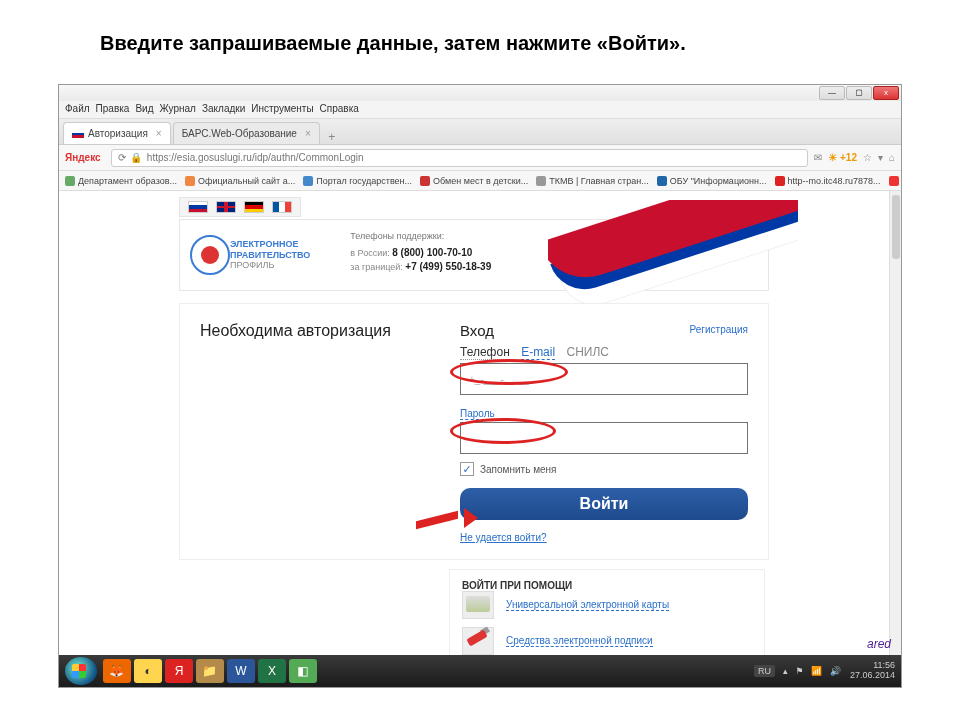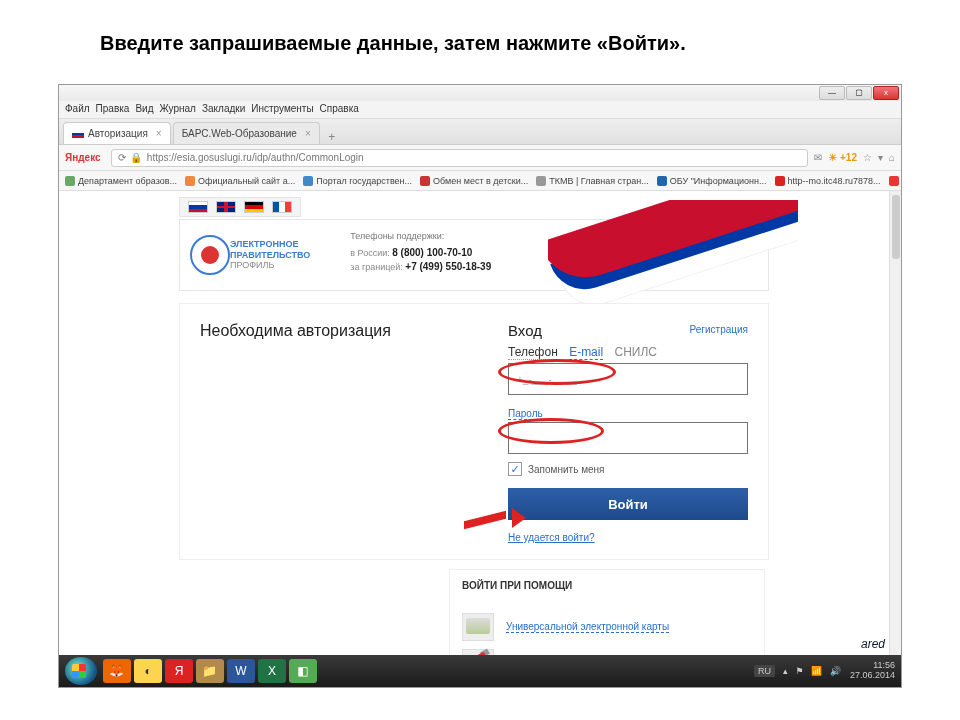--- a/index.html
+++ b/index.html
@@ -53,59 +53,59 @@
   .ribbons{position:absolute; right:-30px; top:-20px; width:250px; height:120px; overflow:hidden;}
   .rib{position:absolute; width:320px; height:50px; border-radius:0 0 0 200px; transform:rotate(-18deg);}
   .rib.r1{background:#c8102e; top:-8px; right:-60px;}
   .rib.r2{background:#0039a6; top:14px; right:-70px; height:36px;}
   .rib.r3{background:#fff; top:30px; right:-80px; height:36px; border:1px solid #eee;}
   
   .card{position:absolute; left:0; top:106px; width:100%; background:#fff; border:1px solid #eee; padding:18px 20px 14px 20px; display:flex; gap:10px;}
   .left-col{width:250px;}
   .left-col h2{font-size:16px; font-weight:normal; color:#222; margin-bottom:10px;}
   .left-col p{font-size:10px; color:#666; line-height:1.5;}
-  .right-col{flex:1; position:relative;margin-left:48px;}
+  .right-col{flex:1; position:relative;}
   .right-col h3{font-size:15px; font-weight:normal; color:#222; margin-bottom:6px;}
   .reglink{position:absolute; right:0; top:2px; font-size:10px; color:#2a6fc9;}
   .login-tabs{font-size:12px; color:#2a6fc9; margin-bottom:4px;}
   .login-tabs span{margin-right:8px; border-bottom:1px dashed #2a6fc9;}
   .login-tabs span.act{color:#333; border-bottom:1px dotted #999;}
   .login-tabs span.plain{color:#888; border:none;}
   .field-wrap{position:relative; margin-bottom:8px;}
   .field{width:100%; height:32px; border:1px solid #737373; background:#fff; font-size:10px; padding:0 8px; color:#aaa;}
   .redcircle{position:absolute; border:3px solid #d22; border-radius:50%/50%; pointer-events:none;}
   .rc1{left:-10px; top:-4px; width:118px; height:26px;}
   .rc2{left:-10px; top:-4px; width:106px; height:26px;}
   .lbl{font-size:10px; color:#2a6fc9; border-bottom:1px dashed #2a6fc9; margin-bottom:2px; display:inline-block;}
   .remember{display:flex; align-items:center; gap:6px; font-size:10px; color:#555; margin:6px 0 12px 0;}
   .chk{width:14px;height:14px;border:1px solid #999;background:#fff;display:flex;align-items:center;justify-content:center;color:#2a6fc9;font-size:11px;}
-  .loginbtn{width:100%; height:32px; background:linear-gradient(#2d5fa8,#1e4a8c); color:#fff; border:none; font-size:13px; font-weight:bold; border-radius:0; position:relative;}
+  .loginbtn{width:100%; height:32px; background:linear-gradient(#2d5fa8,#1e4a8c); color:#fff; border:none; font-size:16px; font-weight:bold; border-radius:10px; position:relative;}
   .redarrow{position:absolute; left:-44px; bottom:-8px; width:56px; height:18px;}
   .redarrow::before{content:""; position:absolute; left:0; top:6px; width:42px; height:8px; background:#d22; transform:skewY(-14deg);}
   .redarrow::after{content:""; position:absolute; right:-6px; top:-2px; width:0;height:0; border-left:14px solid #d22; border-top:10px solid transparent; border-bottom:10px solid transparent;}
   .forgot{font-size:10px; color:#2a6fc9; text-decoration:underline; margin-top:12px; display:inline-block;}
   
   .altcard{position:absolute; left:270px; top:372px; width:316px; border:1px solid #eee; padding:10px 12px;}
-  .altcard h4{font-size:10px; font-weight:bold; color:#333; margin-bottom:22px;}
+  .altcard h4{font-size:10px; font-weight:bold; color:#333; margin-bottom:0;}
   .altrow{display:flex; align-items:center; gap:12px; margin-bottom:8px;}
   .altico{width:32px;height:28px;background:#eee;border:1px solid #ddd;position:relative;}
   .altico.usb::after{content:"";position:absolute;left:4px;top:6px;width:20px;height:8px;background:#d33;border-radius:2px;transform:rotate(-30deg);}
   .altico.usb::before{content:"";position:absolute;left:18px;top:0px;width:8px;height:6px;background:#999;transform:rotate(-30deg);}
   .altico.card2::after{content:"";position:absolute;left:3px;top:4px;width:24px;height:16px;background:linear-gradient(#ddd,#bc9);border-radius:2px;}
   .altlink{font-size:10px; color:#2a6fc9; border-bottom:1px dashed #2a6fc9;}
   
   .taskbar{position:absolute; left:0; right:0; bottom:0; height:32px; background:linear-gradient(#3a3a3a,#1a1a1a); display:flex; align-items:center; padding:0 6px;}
   .startbtn{width:32px;height:28px;border-radius:50%;background:radial-gradient(circle at 40% 40%,#7ec,#158 70%); margin-right:6px; position:relative;}
   .startbtn::after{content:"";position:absolute;left:7px;top:7px;width:14px;height:14px;background:conic-gradient(#f33 0 25%,#3c3 0 50%,#39f 0 75%,#fc3 0);border-radius:2px;}
   .tico{width:28px;height:24px;margin-right:3px;border-radius:3px;display:flex;align-items:center;justify-content:center;font-size:12px;color:#fff;}
   .tico.ff{background:#e60;} .tico.ch{background:#ffd54f;color:#333;} .tico.ya{background:#d22;} .tico.fl{background:#b48a4a;} .tico.wd{background:#2b579a;} .tico.xl{background:#217346;} .tico.pp{background:#5a5;}
   .tray{margin-left:auto; display:flex; align-items:center; gap:8px; color:#ccc; font-size:9px;}
   .lang{background:#444;padding:1px 4px;border-radius:2px;}
   .clock{text-align:right; line-height:1.1;}
-  .watermark{position:absolute; right:16px; bottom:36px; font-size:12px; color:#0f172a; font-style:italic;}
+  .watermark{position:absolute; right:10px; bottom:36px; font-size:12px; color:#4c1d95; font-style:italic;}
   .flag-ru{background:linear-gradient(#fff 0 33%,#0039a6 0 66%,#c8102e 0);}
   .flag-uk{background:#00247d;position:relative;overflow:hidden;}
   .flag-uk::before{content:"";position:absolute;left:0;right:0;top:40%;height:20%;background:#cf142b;}
   .flag-uk::after{content:"";position:absolute;top:0;bottom:0;left:40%;width:20%;background:#cf142b;}
   .flag-de{background:linear-gradient(#000 0 33%,#d00 0 66%,#fc0 0);}
   .flag-fr{background:linear-gradient(90deg,#0055a4 0 33%,#fff 0 66%,#ef4135 0);}
 </style>
 </head>
 <body>
 

